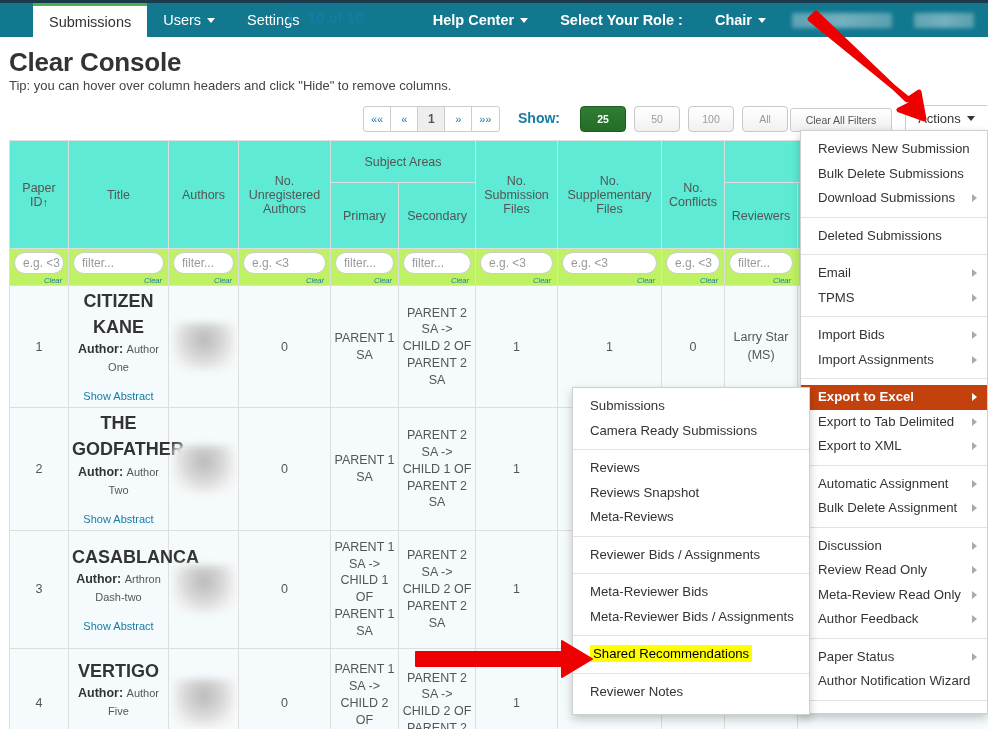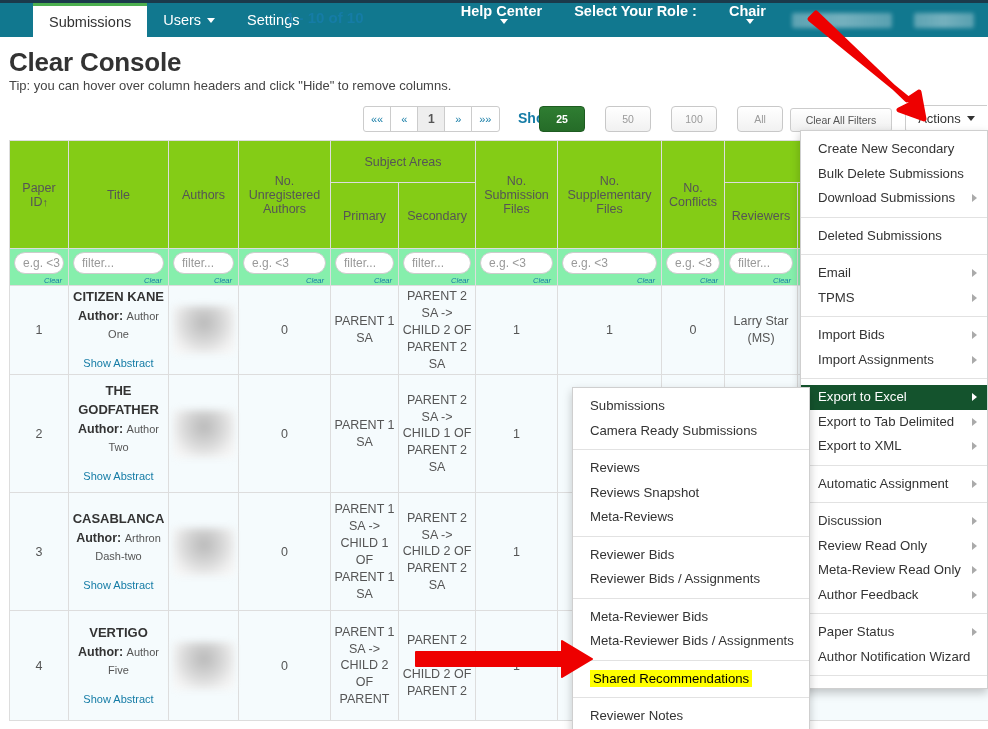--- a/index.html
+++ b/index.html
@@ -31,21 +31,21 @@
     border-top: 3px solid #4caf50;
     margin-top: 0px; height: 34px;
   }
   .caret {
     display: inline-block; width: 0; height: 0; margin-left: 6px;
     border-left: 4px solid transparent; border-right: 4px solid transparent;
     border-top: 5px solid currentColor; vertical-align: middle;
   }
   .nav-right { position: absolute; right: 0px; top: 0; height: 34px; display: flex; align-items: stretch; }
   .nav-right .nav-item { font-weight: bold; }
-  .nav-plain { font-weight: bold; flex-direction: column; }
+  .nav-plain { font-weight: bold; }
   .blur-chip {
     align-self: center; height: 15px; border-radius: 2px;
     background: linear-gradient(90deg, rgba(255,255,255,.32), rgba(255,255,255,.42), rgba(255,255,255,.30));
     filter: blur(2px);
   }
   .blur-chip.w1 { width: 100px; margin-left: 10px; }
   .blur-chip.w2 { width: 60px; margin-left: 22px; margin-right: 14px; }
 
   
   .page-title {
@@ -68,21 +68,21 @@
     padding: 0 7px;
   }
   .pagination .pg:first-child { margin-left: 0; border-radius: 3px 0 0 3px; }
   .pagination .pg:last-child { border-radius: 0 3px 3px 0; }
   .pagination .pg.current { background: #eeeeee; color: #555; font-weight: bold; font-size: 12px; }
 
   .show-label {
     position: absolute; left: 518px; top: 110px;
     color: #157ca6; font-size: 14px; font-weight: bold;
   }
-  .show-btns { position: absolute; left: 539px; top: 106px; display: flex; gap: 20px; }
+  .show-btns { position: absolute; left: 580px; top: 106px; display: flex; gap: 8px; }
   .show-btn {
     width: 46px; height: 26px; border-radius: 4px; border: 1px solid #c8c8c8;
     background: linear-gradient(#ffffff, #f1f1f1);
     display: flex; align-items: center; justify-content: center;
     font-size: 10.5px; color: #9a9a9a; cursor: pointer;
   }
   .show-btn.active {
     background: linear-gradient(#2f7d32, #256c28);
     border-color: #1e5c21; color: #ffffff; font-weight: bold;
   }
@@ -103,41 +103,41 @@
     font-size: 13px; color: #333; cursor: pointer;
   }
 
   
   .tbl-wrap { position: absolute; left: 9px; top: 140px; width: 979px; }
   table.grid { border-collapse: collapse; table-layout: fixed; width: 979px; }
   table.grid th, table.grid td {
     border: 1px solid #dddddd; vertical-align: middle; text-align: center;
     font-weight: normal; color: #555; font-size: 12.5px; padding: 2px 3px;
   }
-  table.grid thead th { background: #84cc16; color: #555; }
+  table.grid thead th { background: #5eead4; color: #555; }
   .hdr-tall { height: 108px; }
   .grp-head { height: 42px; }
   .sub-head { height: 66px; }
   .sort-arrow { font-size: 11px; }
 
-  tr.filter-row td { background: #86efac; height: 37px; padding: 2px 4px 10px 4px; position: relative; }
+  tr.filter-row td { background: #bef264; height: 37px; padding: 2px 4px 10px 4px; position: relative; }
   .fbox {
     width: 100%; height: 22px; border: 1px solid #cccccc; border-radius: 11px;
     background: #fff; color: #999; font-size: 12px; text-align: left;
     padding: 0 8px; line-height: 20px; overflow: hidden; white-space: nowrap;
   }
   .clear-lnk {
     position: absolute; right: 6px; bottom: 0px;
     font-size: 7.5px; color: #157ca6; font-style: italic; cursor: pointer;
   }
 
   tbody td { background: #f5fbfd; }
   td.idcell { color: #333; font-size: 13px; }
   .title-cell { text-align: left; padding: 7px 6px; vertical-align: top; line-height: 1.45; }
-  .t-name { font-weight: bold; color: #333; font-size: 13px; display: block; }
+  .t-name { font-weight: bold; color: #333; font-size: 18px; display: block; }
   .t-author-label { font-weight: bold; color: #333; font-size: 12.5px; }
   .t-author { color: #555; font-size: 11px; }
   .show-abs { color: #157ca6; font-size: 11px; display: block; margin-top: 13px; cursor: pointer; }
   .sa { font-size: 12px; line-height: 1.35; margin-top: 27px; }
   .numcell { color: #157ca6; }
   .revcell { color: #444; font-size: 12.5px; line-height: 1.4; }
 
   .blur-author {
     width: 62px; height: 48px; margin: 8px auto;
     background: radial-gradient(ellipse at 50% 35%, #b9b9b9 0%, #d4d4d4 38%, #f0f0f0 72%, #fbfbfb 100%);
@@ -149,21 +149,21 @@
     position: absolute; background: #ffffff;
     border: 1px solid #cfcfcf; box-shadow: 0 4px 9px rgba(0,0,0,0.22);
     padding: 6px 0; z-index: 40;
   }
   #actions-menu { left: 800px; top: 130px; width: 188px; }
   #export-submenu { left: 572px; top: 387px; width: 238px; }
   .mi {
     padding: 2px 22px 2px 17px; font-size: 13.2px; color: #333;
     white-space: nowrap; cursor: pointer; position: relative; line-height: 20.5px;
   }
-  .mi.sel { background: #14532d; color: #ffffff; font-weight: normal; }
+  .mi.sel { background: #c2410c; color: #ffffff; font-weight: bold; }
   .mi.hl > .mi-txt { background: #ffff00; color: #000; padding: 1px 3px; }
   .mi .arr {
     position: absolute; right: 10px; top: 50%; margin-top: -4px;
     width: 0; height: 0; border-top: 4px solid transparent;
     border-bottom: 4px solid transparent; border-left: 5px solid #aaaaaa;
   }
   .mi.sel .arr { border-left-color: #ffffff; }
   .msep { height: 1px; background: #e2e2e2; margin: 6px 0; }
 
   
@@ -396,58 +396,58 @@
           <td class="numcell"></td>
           <td class="numcell"></td>
           <td class="revcell"></td>
           <td></td>
         </tr>
       </tbody>
     </table>
   </div>
 
   <div class="menu" id="actions-menu">
-    <div class="mi"><span class="mi-txt">Create New Secondary</span></div>
+    <div class="mi"><span class="mi-txt">Reviews New Submission</span></div>
     <div class="mi"><span class="mi-txt">Bulk Delete Submissions</span></div>
     <div class="mi"><span class="mi-txt">Download Submissions</span><span class="arr"></span></div>
     <div class="msep"></div>
     <div class="mi"><span class="mi-txt">Deleted Submissions</span></div>
     <div class="msep"></div>
     <div class="mi"><span class="mi-txt">Email</span><span class="arr"></span></div>
     <div class="mi"><span class="mi-txt">TPMS</span><span class="arr"></span></div>
     <div class="msep"></div>
     <div class="mi"><span class="mi-txt">Import Bids</span><span class="arr"></span></div>
     <div class="mi"><span class="mi-txt">Import Assignments</span><span class="arr"></span></div>
     <div class="msep"></div>
     <div class="mi sel"><span class="mi-txt">Export to Excel</span><span class="arr"></span></div>
     <div class="mi"><span class="mi-txt">Export to Tab Delimited</span><span class="arr"></span></div>
     <div class="mi"><span class="mi-txt">Export to XML</span><span class="arr"></span></div>
     <div class="msep"></div>
     <div class="mi"><span class="mi-txt">Automatic Assignment</span><span class="arr"></span></div>
+    <div class="mi"><span class="mi-txt">Bulk Delete Assignment</span><span class="arr"></span></div>
     <div class="msep"></div>
     <div class="mi"><span class="mi-txt">Discussion</span><span class="arr"></span></div>
     <div class="mi"><span class="mi-txt">Review Read Only</span><span class="arr"></span></div>
     <div class="mi"><span class="mi-txt">Meta-Review Read Only</span><span class="arr"></span></div>
     <div class="mi"><span class="mi-txt">Author Feedback</span><span class="arr"></span></div>
     <div class="msep"></div>
     <div class="mi"><span class="mi-txt">Paper Status</span><span class="arr"></span></div>
     <div class="mi"><span class="mi-txt">Author Notification Wizard</span></div>
     <div class="msep"></div>
 
   </div>
 
   <div class="menu" id="export-submenu">
     <div class="mi"><span class="mi-txt">Submissions</span></div>
     <div class="mi"><span class="mi-txt">Camera Ready Submissions</span></div>
     <div class="msep"></div>
     <div class="mi"><span class="mi-txt">Reviews</span></div>
     <div class="mi"><span class="mi-txt">Reviews Snapshot</span></div>
     <div class="mi"><span class="mi-txt">Meta-Reviews</span></div>
     <div class="msep"></div>
-    <div class="mi"><span class="mi-txt">Reviewer Bids</span></div>
     <div class="mi"><span class="mi-txt">Reviewer Bids / Assignments</span></div>
     <div class="msep"></div>
     <div class="mi"><span class="mi-txt">Meta-Reviewer Bids</span></div>
     <div class="mi"><span class="mi-txt">Meta-Reviewer Bids / Assignments</span></div>
     <div class="msep"></div>
     <div class="mi hl"><span class="mi-txt">Shared Recommendations</span></div>
     <div class="msep"></div>
     <div class="mi"><span class="mi-txt">Reviewer Notes</span></div>
     <div class="mi"></div>
   </div>

